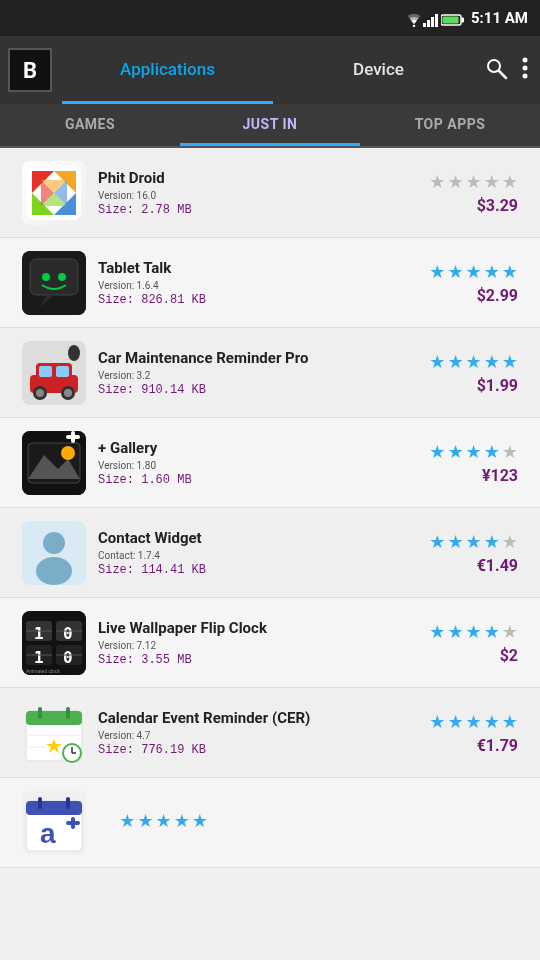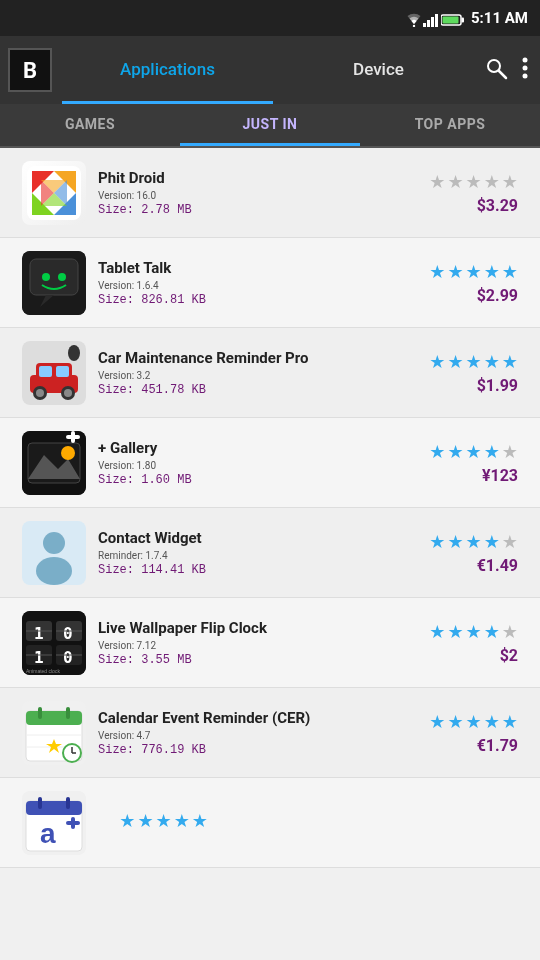--- a/index.html
+++ b/index.html
@@ -370,21 +370,21 @@
         <circle cx="46" cy="52" r="7" fill="#333"></circle>
         <circle cx="46" cy="52" r="4" fill="#888"></circle>
 
         <ellipse cx="52" cy="12" rx="6" ry="8" fill="#333"></ellipse>
         <polygon points="52,4 56,12 48,12" fill="#333"></polygon>
       </svg>
     </div>
     <div class="app-info">
       <div class="app-name">Car Maintenance Reminder Pro</div>
       <div class="app-version">Version: 3.2</div>
-      <div class="app-size">Size: 451.78 KB</div>
+      <div class="app-size">Size: 910.14 KB</div>
     </div>
     <div class="app-rating">
       <div class="stars">
         <span class="star filled">★</span>
         <span class="star filled">★</span>
         <span class="star filled">★</span>
         <span class="star filled">★</span>
         <span class="star half">★</span>
       </div>
       <div class="app-price">$1.99</div>
@@ -427,21 +427,21 @@
     <div class="app-icon icon-contact">
       <svg width="64" height="64" viewBox="0 0 64 64">
         <rect width="64" height="64" rx="8" fill="#d9eaf5"></rect>
 
         <circle cx="32" cy="22" r="11" fill="#7aaec8"></circle>
         <ellipse cx="32" cy="50" rx="18" ry="14" fill="#7aaec8"></ellipse>
       </svg>
     </div>
     <div class="app-info">
       <div class="app-name">Contact Widget</div>
-      <div class="app-version">Reminder: 1.7.4</div>
+      <div class="app-version">Contact: 1.7.4</div>
       <div class="app-size">Size: 114.41 KB</div>
     </div>
     <div class="app-rating">
       <div class="stars">
         <span class="star filled">★</span>
         <span class="star filled">★</span>
         <span class="star filled">★</span>
         <span class="star half">★</span>
         <span class="star empty">★</span>
       </div>

